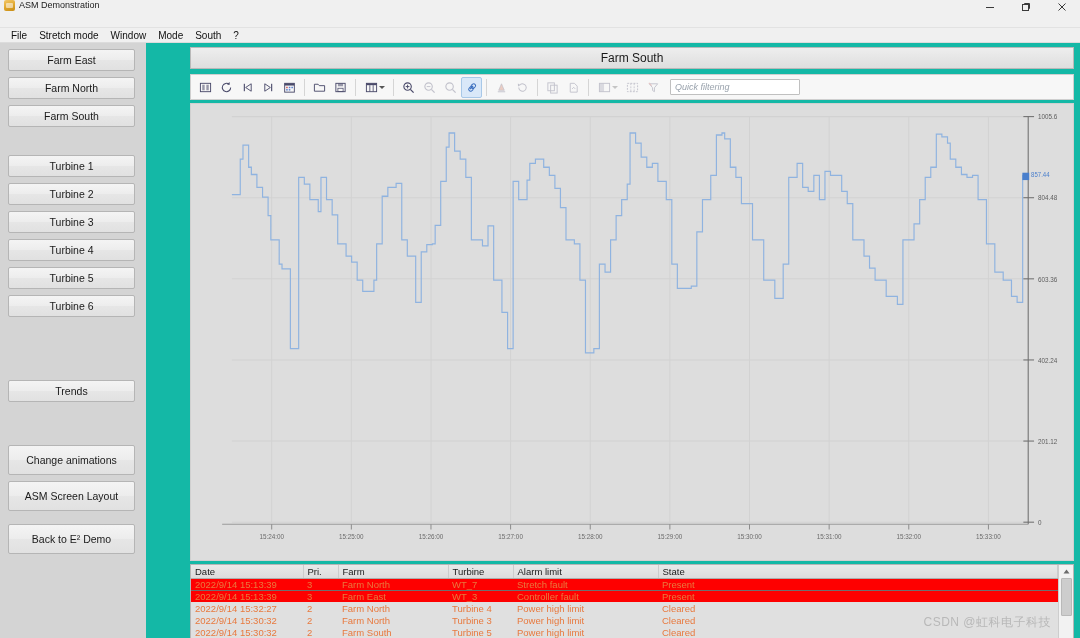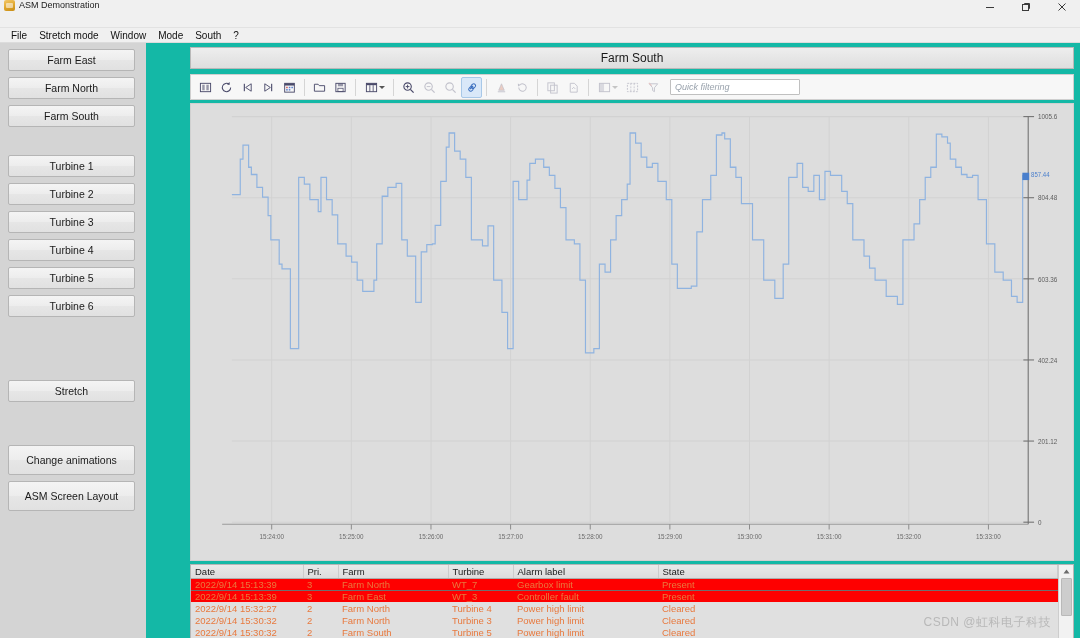--- a/index.html
+++ b/index.html
@@ -313,29 +313,30 @@
 
     <button class="side-btn">Turbine 1</button>
     <button class="side-btn">Turbine 2</button>
     <button class="side-btn">Turbine 3</button>
     <button class="side-btn">Turbine 4</button>
     <button class="side-btn">Turbine 5</button>
     <button class="side-btn">Turbine 6</button>
 
     <div class="gap-lg"></div>
 
-    <button class="side-btn">Stretch</button>
+    <button class="side-btn">Trends</button>
 
     <div class="gap-md"></div>
 
     <button class="side-btn tall">Change animations</button>
     <button class="side-btn tall">ASM Screen Layout</button>
 
     <div style="height:7px"></div>
 
+    <button class="side-btn tall">Back to E² Demo</button>
   </div>
 
   <div class="main">
 
     <div class="pane-title">Farm South</div>
 
     <div class="toolbar">
 
       <div class="tb">
         <svg width="13" height="13" viewBox="0 0 14 14">
@@ -556,31 +557,31 @@
             <col style="width:65px">
               <col style="width:145px">
               <col style="width:auto">
           </colgroup>
           <thead>
             <tr>
               <th>Date</th>
               <th>Pri.</th>
               <th>Farm</th>
               <th>Turbine</th>
-              <th>Alarm label</th>
+              <th>Alarm limit</th>
               <th>State</th>
             </tr>
           </thead>
           <tbody id="alarm-body">
               <tr class="sev-present selected">
                 <td>2022/9/14 15:13:39</td>
                 <td>3</td>
                 <td>Farm North</td>
                 <td>WT_7</td>
-                <td>Gearbox limit</td>
+                <td>Stretch fault</td>
                 <td>Present</td>
               </tr>
               <tr class="sev-present">
                 <td>2022/9/14 15:13:39</td>
                 <td>3</td>
                 <td>Farm East</td>
                 <td>WT_3</td>
                 <td>Controller fault</td>
                 <td>Present</td>
               </tr>

